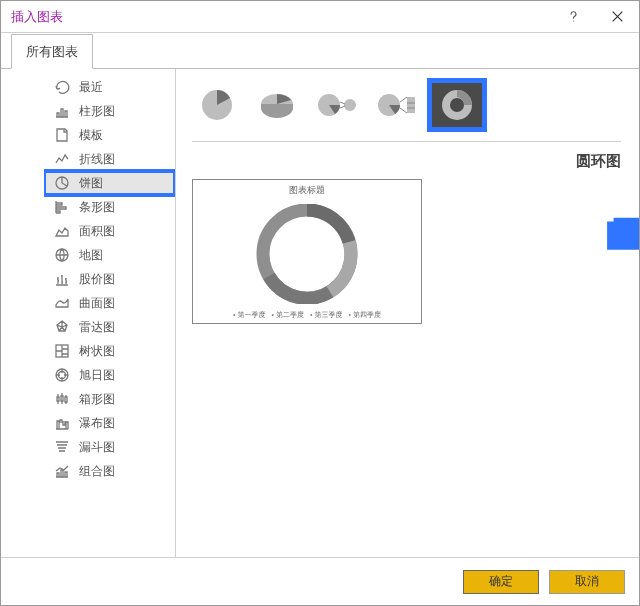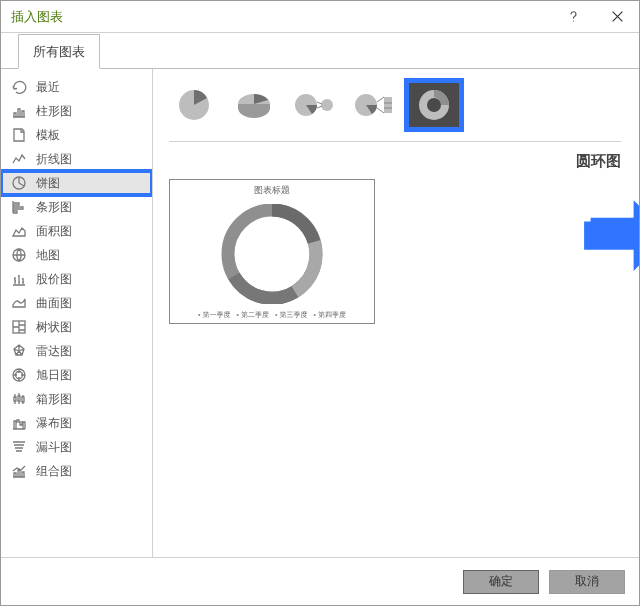--- a/index.html
+++ b/index.html
@@ -1,57 +1,57 @@
 <!DOCTYPE html>
 <html><head>
 <meta charset="utf-8">
 <style>
   * { box-sizing: border-box; margin: 0; padding: 0; font-family: "Microsoft YaHei", "SimSun", sans-serif; }
   body { background: #fff; width: 640px; height: 606px; overflow: hidden; position: relative; }
 
   .dialog { width: 640px; height: 606px; border: 1px solid #999; display: flex; flex-direction: column; background: #fff; }
 
   .titlebar { height: 32px; display: flex; align-items: center; padding: 0 0 0 10px; border-bottom: 1px solid #d0d0d0; font-size: 13px; }
-  .titlebar .title { flex: 1; color: #4d7c0f; }
+  .titlebar .title { flex: 1; color: #a21caf; }
   .titlebar .winbtn { width: 44px; height: 30px; display: flex; align-items: center; justify-content: center; color: #444; }
   .titlebar .winbtn svg { width: 13px; height: 13px; }
 
-  .tabstrip { height: 36px; display: flex; align-items: flex-end; padding-left: 17px; border-bottom: 1px solid #bdbdbd; }
+  .tabstrip { height: 36px; display: flex; align-items: flex-end; padding-left: 10px; border-bottom: 1px solid #bdbdbd; }
   .tab { font-size: 13px; color: #444; padding: 8px 14px 7px; border: 1px solid transparent; position: relative; top: 1px; }
   .tab.active { border: 1px solid #bdbdbd; border-bottom: 1px solid #fff; background: #fff; }
 
   .body { flex: 1; display: flex; overflow: hidden; }
 
-  .sidebar { width: 152px; border-right: 1px solid #d0d0d0; padding-top: 6px; overflow-y: auto; }
+  .sidebar { width: 132px; border-right: 1px solid #d0d0d0; padding-top: 6px; overflow-y: auto; margin-left: 43px; }
   .sidebar-item { display: flex; align-items: center; height: 24px; padding: 0 8px 0 10px; font-size: 12px; color: #555; cursor: pointer; gap: 9px; }
   .sidebar-item .icon { width: 16px; height: 16px; display: flex; align-items: center; justify-content: center; }
   .sidebar-item .icon svg { width: 16px; height: 16px; stroke: #7a7a7a; fill: none; stroke-width: 1.3; }
   .sidebar-item.selected { background: #e5e5e5; }
   .highlight-box { outline: 4px solid #2f75ff; outline-offset: -2px; }
 
   .main { flex: 1; padding: 10px 18px 0 16px; position: relative; }
 
   .subtype-row { display: flex; align-items: center; gap: 10px; padding: 4px 0 14px; border-bottom: 1px solid #d0d0d0; }
   .subtype { width: 50px; height: 44px; display: flex; align-items: center; justify-content: center; }
   .subtype svg { width: 44px; height: 38px; }
   .subtype.selected { background: #4a4a4a; }
   .highlight-subtype { outline: 5px solid #2f75ff; outline-offset: 0; }
 
   .preview-heading { font-size: 15px; color: #444; margin: 10px 0 8px; font-weight: bold; text-align: right; }
 
-  .preview-card { width: 206px; height: 145px; border: 1px solid #888; background: #fff; display: flex; flex-direction: column; align-items: center; padding-top: 4px; }
+  .preview-card { width: 230px; height: 145px; border: 1px solid #888; background: #fff; display: flex; flex-direction: column; align-items: center; padding-top: 4px; }
   .preview-title { font-size: 9px; color: #666; }
   .preview-chart { flex: 1; display: flex; align-items: center; justify-content: center; }
   .preview-legend { font-size: 7px; color: #666; display: flex; gap: 6px; padding-bottom: 3px; }
   .preview-legend span::before { content: "•"; color: #888; margin-right: 2px; }
 
   .arrow-callout { position: absolute; left: 430px; top: 118px; pointer-events: none; }
 
   .footer { height: 48px; border-top: 1px solid #d0d0d0; display: flex; align-items: center; justify-content: flex-end; padding-right: 14px; gap: 10px; }
-  .btn { width: 76px; height: 24px; border: 1px solid #999; background: #a3a3a3; font-size: 12px; color: #333; display: flex; align-items: center; justify-content: center; cursor: pointer; }
+  .btn { width: 76px; height: 24px; border: 1px solid #999; background: #eab308; font-size: 12px; color: #333; display: flex; align-items: center; justify-content: center; cursor: pointer; }
   .btn.primary { border: 1px solid #666; }
 </style>
 </head>
 <body>
 
 <div class="dialog">
 
   <div class="titlebar">
     <span class="title">插入图表</span>
     <div class="winbtn">
@@ -151,33 +151,33 @@
         <span class="icon">
             <svg viewBox="0 0 16 16">
               <path d="M2 10 q3 -6 6 -3 q3 3 6 -3 v8 h-12 z"></path>
             </svg>
           </span>
         <span>曲面图</span>
       </div>
       <div class="sidebar-item">
         <span class="icon">
             <svg viewBox="0 0 16 16">
+              <path d="M8 2 l5 4 l-2 6 h-6 l-2 -6 z M8 2 v6 M3 6 l5 2 M13 6 l-5 2 M5 12 l3 -4 M11 12 l-3 -4"></path>
+            </svg>
+          </span>
+        <span>雷达图</span>
+      </div>
+      <div class="sidebar-item">
+        <span class="icon">
+            <svg viewBox="0 0 16 16">
               <rect x="2" y="2" width="12" height="12"></rect>
               <path d="M8 2 v12 M2 8 h6 M8 6 h6 M8 11 h6"></path>
             </svg>
           </span>
         <span>树状图</span>
-      </div>
-      <div class="sidebar-item">
-        <span class="icon">
-            <svg viewBox="0 0 16 16">
-              <path d="M8 2 l5 4 l-2 6 h-6 l-2 -6 z M8 2 v6 M3 6 l5 2 M13 6 l-5 2 M5 12 l3 -4 M11 12 l-3 -4"></path>
-            </svg>
-          </span>
-        <span>雷达图</span>
       </div>
       <div class="sidebar-item">
         <span class="icon">
             <svg viewBox="0 0 16 16">
               <circle cx="8" cy="8" r="6"></circle>
               <circle cx="8" cy="8" r="3.5"></circle>
               <path d="M8 2 v4 M8 14 v-4 M2 8 h4 M14 8 h-4"></path>
             </svg>
           </span>
         <span>旭日图</span>

